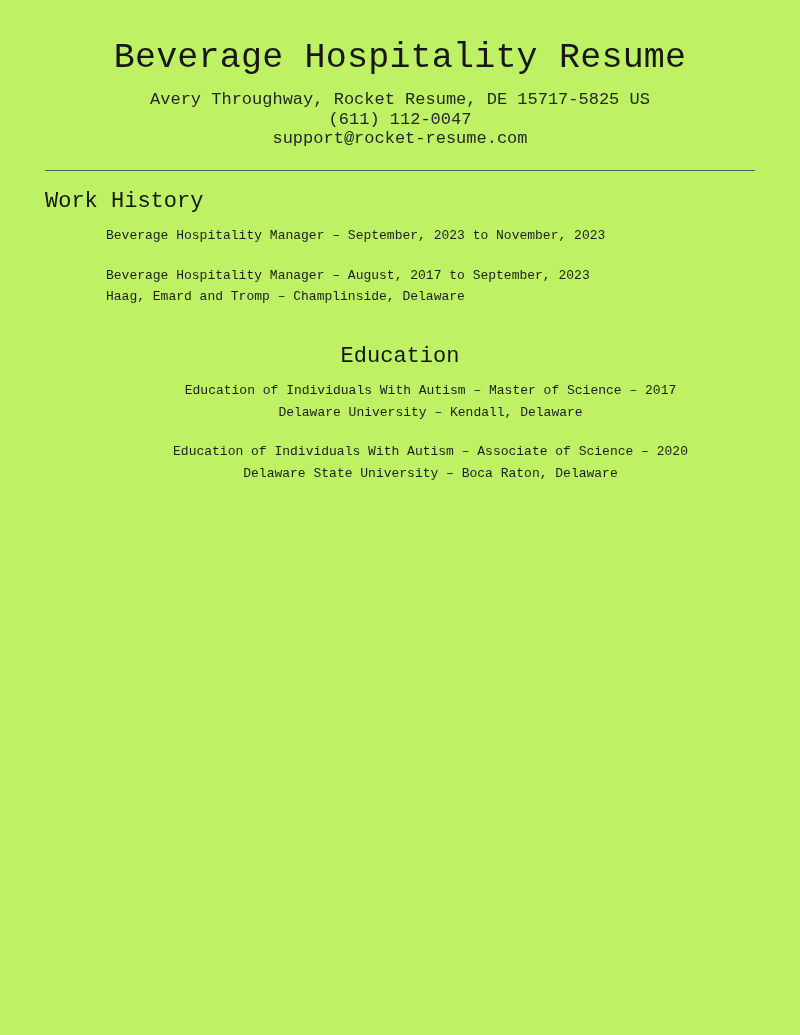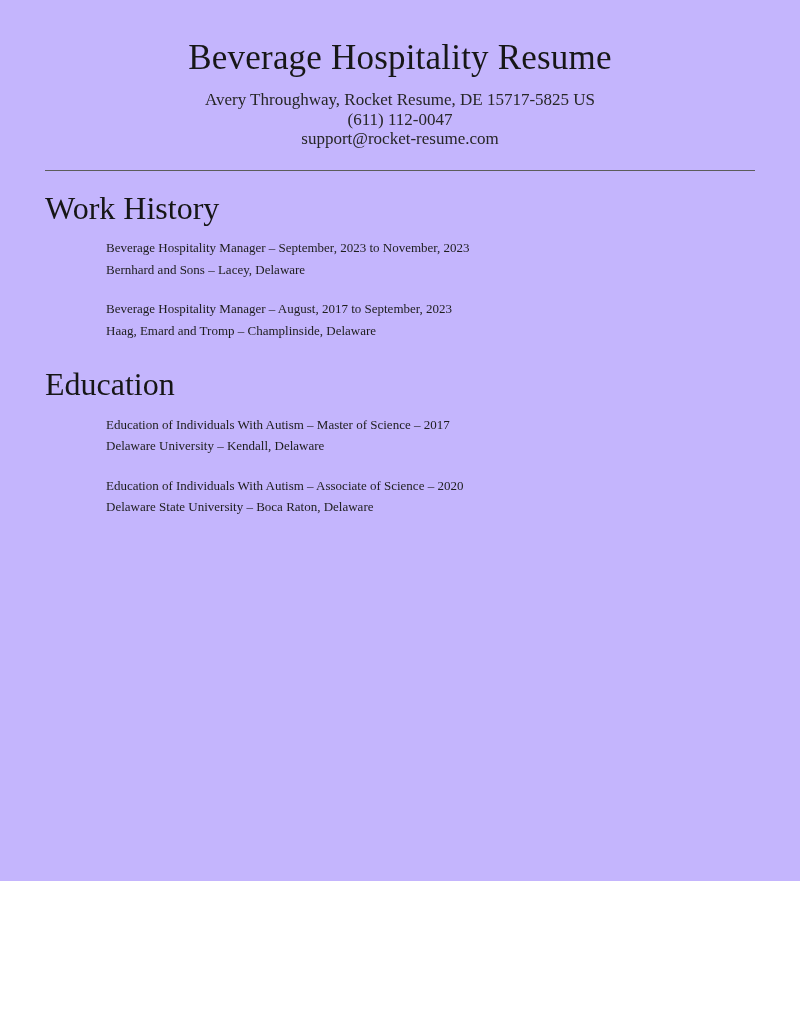--- a/index.html
+++ b/index.html
@@ -3,24 +3,24 @@
 <meta charset="utf-8">
 <style>
   html, body {
     margin: 0;
     padding: 0;
     background: #ffffff;
   }
   .page {
     position: relative;
     width: 800px;
-    height: 881px;
-    background: #c4b5fd;
+    height: 1035px;
+    background: #bef264;
     box-sizing: border-box;
-    font-family: Liberation Serif, serif;
+    font-family: Liberation Mono, monospace;
     color: #1b1b1b;
     overflow: hidden;
   }
   .doc-header {
     padding-top: 38px;
     text-align: center;
   }
   .doc-title {
     font-size: 35px;
     font-weight: 400;
@@ -41,21 +41,21 @@
     background: #5c5c5c;
     border: 0;
   }
   .content {
     padding: 0 45px;
   }
   .section {
     margin-top: 18px;
   }
   .section-title {
-    font-size: 32px;
+    font-size: 22px;
     font-weight: 400;
     line-height: 1.2;
     margin: 0 0 10px 0;
     color: #161616;
   }
   .entries {
     padding-left: 61px;
   }
   .entry {
     margin-bottom: 18px;
@@ -63,21 +63,22 @@
   .entry:last-child {
     margin-bottom: 0;
   }
   .entry-line {
     font-size: 13px;
     line-height: 21.5px;
     color: #1d1d1d;
     white-space: nowrap;
   }
   .section + .section {
-    margin-top: 24px;
+    margin-top: 36px;
+    text-align: center;
   }
 </style>
 </head>
 <body>
 
 <div class="page">
 
   <div class="doc-header">
     <h1 class="doc-title">Beverage Hospitality Resume</h1>
     <p class="contact-line">Avery Throughway, Rocket Resume, DE 15717-5825 US</p>
@@ -87,21 +88,20 @@
 
   <hr class="divider">
 
   <div class="content">
 
     <section class="section">
       <h2 class="section-title">Work History</h2>
       <div class="entries">
         <div class="entry">
           <div class="entry-line">Beverage Hospitality Manager – September, 2023 to November, 2023</div>
-          <div class="entry-line">Bernhard and Sons – Lacey, Delaware</div>
         </div>
         <div class="entry">
           <div class="entry-line">Beverage Hospitality Manager – August, 2017 to September, 2023</div>
           <div class="entry-line">Haag, Emard and Tromp – Champlinside, Delaware</div>
         </div>
       </div>
     </section>
 
     <section class="section">
       <h2 class="section-title">Education</h2>

